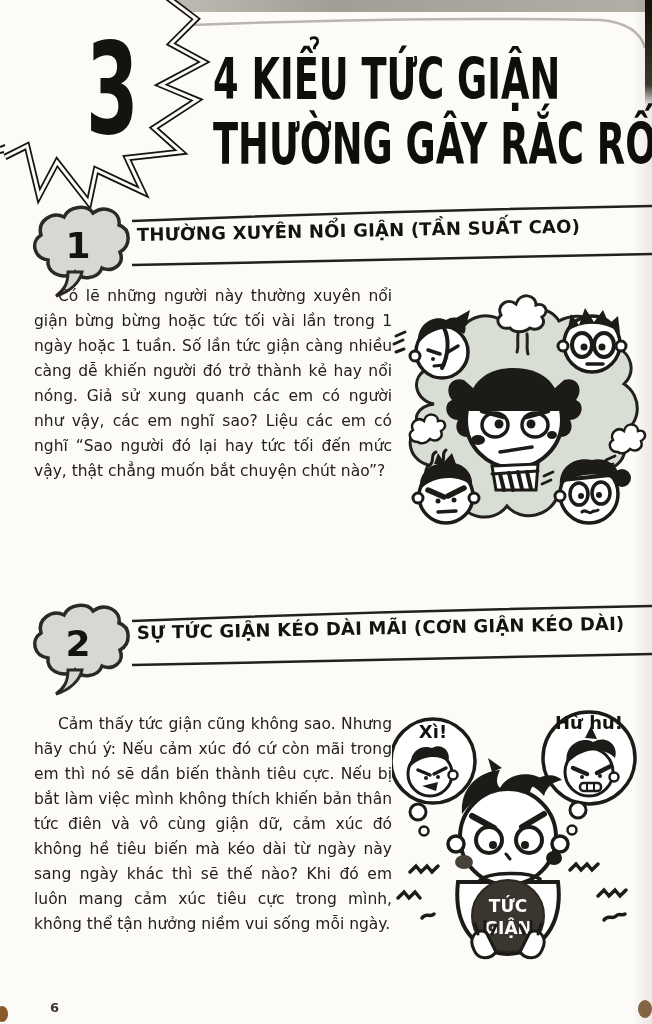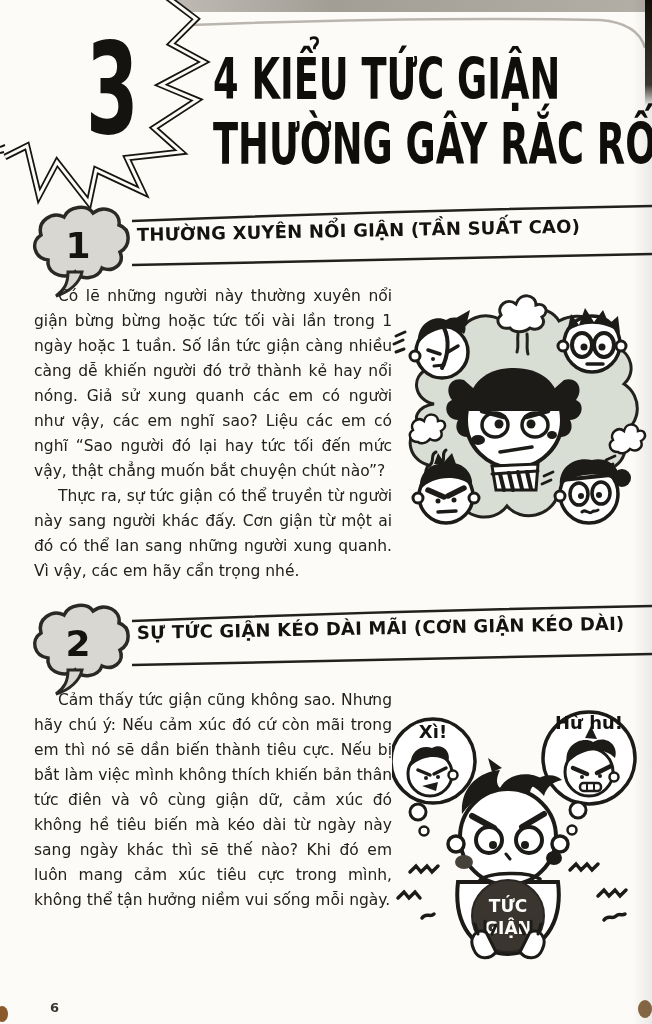--- a/index.html
+++ b/index.html
@@ -77,21 +77,20 @@
   </svg>
   <svg class="abs bubble-number" style="top:202px;left:28px" viewBox="0 0 104 96">
     <path d="M20,58 C6,56 2,40 13,33 C9,19 24,9 36,15 C41,4 59,2 65,11 C77,2 93,10 91,23 C103,27 103,44 92,50 C97,62 85,71 74,66 C70,77 53,79 47,70 C38,78 22,73 20,62 Z" fill="#d8d7d2" stroke="#2b2925" stroke-width="3.5"></path>
     <path d="M40,70 C40,82 36,88 28,94 C42,90 52,80 54,70 Z" fill="#d8d7d2" stroke="#2b2925" stroke-width="3"></path>
     <text x="50" y="56" text-anchor="middle" font-family="DejaVu Sans, sans-serif" font-size="36" font-weight="700" fill="#15130f">1</text>
   </svg>
   <div class="abs section-heading" style="top:224px;left:137px">THƯỜNG XUYÊN NỔI GIẬN (TẦN SUẤT CAO)</div>
 
   <div class="abs text-col" style="top:284px">
     <p>Có lẽ những người này thường xuyên nổi giận bừng bừng hoặc tức tối vài lần trong 1 ngày hoặc 1 tuần. Số lần tức giận càng nhiều càng dễ khiến người đó trở thành kẻ hay nổi nóng. Giả sử xung quanh các em có người như vậy, các em nghĩ sao? Liệu các em có nghĩ “Sao người đó lại hay tức tối đến mức vậy, thật chẳng muốn bắt chuyện chút nào”?</p>
-    <p>Thực ra, sự tức giận có thể truyền từ người này sang người khác đấy. Cơn giận từ một ai đó có thể lan sang những người xung quanh. Vì vậy, các em hãy cẩn trọng nhé.</p>
   </div>
 
   <svg class="abs" style="top:284px;left:392px" width="258" height="276" viewBox="0 0 258 276">
     <g stroke-linecap="round">
       <path d="M42,120 C22,116 18,92 36,85 C28,64 48,48 67,57 C66,34 96,24 113,39 C123,20 157,19 167,37 C189,25 217,37 214,60 C237,62 247,86 232,100 C251,112 249,141 230,148 C241,170 224,191 204,184 C207,207 184,221 166,210 C160,233 129,239 115,222 C101,241 69,234 66,213 C44,218 27,199 36,181 C15,175 12,149 30,141 C18,135 27,122 42,120 Z" fill="#d9ded5" stroke="#23211d" stroke-width="3"></path>
 
       <g>
         <path d="M118,44 C108,46 102,37 109,31 C104,22 115,13 124,20 C128,8 144,10 144,21 C153,18 158,28 150,33 C155,41 146,48 138,44 C132,49 122,49 118,44 Z" fill="#fff" stroke="#23211d" stroke-width="3"></path>
         <path d="M126,50 C125,58 127,62 125,68 M135,50 C136,58 134,64 136,70" fill="none" stroke="#23211d" stroke-width="3"></path>
       </g>
@@ -181,21 +180,21 @@
     <path d="M10,23 Q265,13 530,8" fill="none" stroke="#23211c" stroke-width="2.5"></path>
     <path d="M10,67 Q270,61 530,56" fill="none" stroke="#23211c" stroke-width="2.5"></path>
   </svg>
   <svg class="abs bubble-number" style="top:600px;left:28px" viewBox="0 0 104 96">
     <path d="M20,58 C6,56 2,40 13,33 C9,19 24,9 36,15 C41,4 59,2 65,11 C77,2 93,10 91,23 C103,27 103,44 92,50 C97,62 85,71 74,66 C70,77 53,79 47,70 C38,78 22,73 20,62 Z" fill="#d8d7d2" stroke="#2b2925" stroke-width="3.5"></path>
     <path d="M40,70 C40,82 36,88 28,94 C42,90 52,80 54,70 Z" fill="#d8d7d2" stroke="#2b2925" stroke-width="3"></path>
     <text x="50" y="56" text-anchor="middle" font-family="DejaVu Sans, sans-serif" font-size="36" font-weight="700" fill="#15130f">2</text>
   </svg>
   <div class="abs section-heading" style="top:622px;left:137px">SỰ TỨC GIẬN KÉO DÀI MÃI (CƠN GIẬN KÉO DÀI)</div>
 
-  <div class="abs text-col" style="top:688px">
+  <div class="abs text-col" style="top:712px">
     <p>Cảm thấy tức giận cũng không sao. Nhưng hãy chú ý: Nếu cảm xúc đó cứ còn mãi trong em thì nó sẽ dần biến thành tiêu cực. Nếu bị bắt làm việc mình không thích khiến bản thân tức điên và vô cùng giận dữ, cảm xúc đó không hề tiêu biến mà kéo dài từ ngày này sang ngày khác thì sẽ thế nào? Khi đó em luôn mang cảm xúc tiêu cực trong mình, không thể tận hưởng niềm vui sống mỗi ngày.</p>
   </div>
 
   <svg class="abs" style="top:682px;left:392px" width="262" height="302" viewBox="0 0 262 302">
     <g stroke-linecap="round">
 
       <g>
         <circle cx="41" cy="79" r="42" fill="#fff" stroke="#1d1b18" stroke-width="3.5"></circle>
         <circle cx="26" cy="130" r="8" fill="#fff" stroke="#1d1b18" stroke-width="3"></circle>
         <circle cx="32" cy="149" r="4.5" fill="#fff" stroke="#1d1b18" stroke-width="2.5"></circle>

